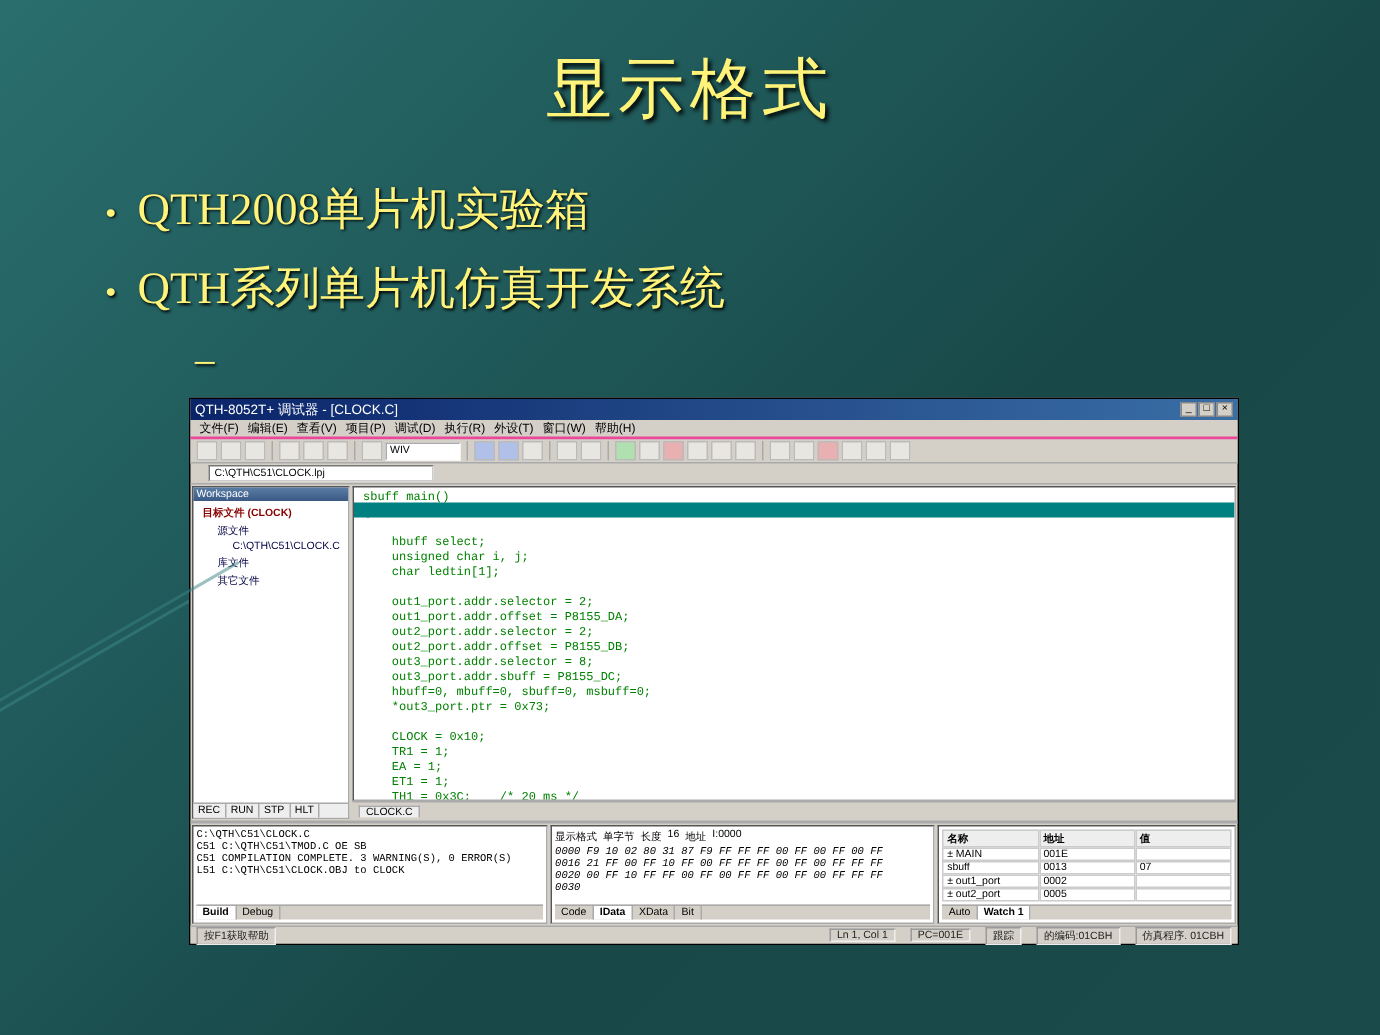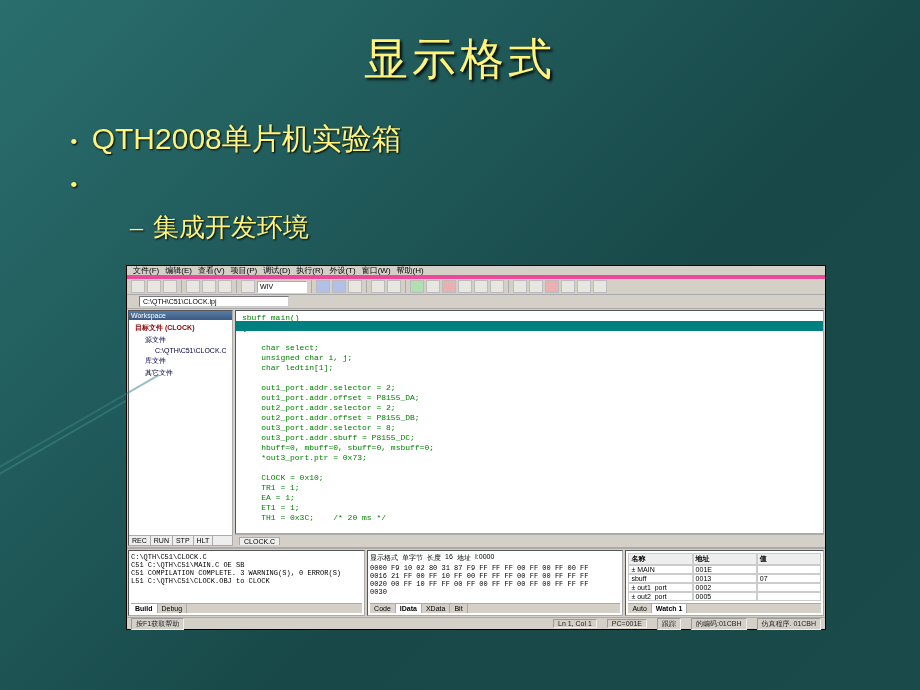--- a/index.html
+++ b/index.html
@@ -49,21 +49,21 @@
     margin-bottom: 12px;
     display: flex;
     align-items: baseline;
     text-shadow: 1px 1px 2px #000;
   }
   .bullet .dot {
     font-size: 22px;
     margin-right: 14px;
     color: #fff37a;
   }
-  .bullet .text { font-family: Liberation Sans, sans-serif; }
+  .bullet .text { font-family: Liberation Serif, serif; }
   .subbullet {
     margin-left: 60px;
     font-size: 26px;
     display: flex;
     align-items: baseline;
     text-shadow: 1px 1px 2px #000;
     margin-bottom: 10px;
   }
   .subbullet .dash { margin-right: 10px; }
 
@@ -96,21 +96,21 @@
     border: 1px solid #888; font-size: 7px; text-align: center; line-height: 8px; color:#000;
   }
   .ide-menu {
     background: #d4d0c8;
     height: 13px;
     display: flex;
     gap: 6px;
     padding: 0 6px;
     font-size: 8px;
     align-items: center;
-    border-bottom: 4px solid #ec4899;
+    border-bottom: 2px solid #ec4899;
   }
   .ide-toolbar {
     height: 16px;
     background: #d4d0c8;
     border-bottom: 1px solid #aaa;
     display: flex;
     align-items: center;
     gap: 2px;
     padding: 0 4px;
   }
@@ -207,21 +207,21 @@
   .ide-bottom .btm-mid { flex:1.3; }
   .ide-bottom .btm-right { flex:1; }
   .btm-tabs {
     margin-top:auto; display:flex; background:#d4d0c8; border-top:1px solid #aaa;
     font-size:7px; font-family:Arial;
   }
   .btm-tab { padding:1px 4px; border-right:1px solid #aaa; }
   .btm-tab.active { background:#fff; font-weight:bold; }
   .mid-head { display:flex; gap:4px; font-family:Arial; margin-bottom:1px; }
   .mid-head span { white-space:nowrap; }
-  .hexline { white-space:nowrap; }
+  .hexline { white-space:nowrap;font-style:italic; }
   .watch-table { font-family:Arial; }
   .watch-table .wrow { display:flex; }
   .watch-table .wcell { border:1px solid #ccc; padding:0 2px; flex:1; white-space:nowrap; overflow:hidden;}
   .watch-table .wh { background:#eee; font-weight:bold;}
   .ide-status {
     height: 12px;
     background: #d4d0c8;
     border-top:1px solid #aaa;
     font-size: 7px;
     display:flex; align-items:center; gap:10px; padding:0 4px;
@@ -234,29 +234,37 @@
 
 <div class="title">显示格式</div>
 
 <div class="bullets">
   <div class="bullet">
     <span class="dot">•</span>
     <span class="text">QTH2008单片机实验箱</span>
   </div>
   <div class="bullet">
     <span class="dot">•</span>
+    <span class="text">QTH系列单片机仿真开发系统</span>
   </div>
   <div class="subbullet">
     <span class="dash">–</span>
-    <span>集成开发环境</span>
   </div>
 </div>
 
 <div class="ide">
 
+  <div class="ide-titlebar">
+    <span>QTH-8052T+ 调试器 - [CLOCK.C]</span>
+    <div class="winbtns">
+      <div class="winbtn">_</div>
+      <div class="winbtn">□</div>
+      <div class="winbtn">×</div>
+    </div>
+  </div>
 
   <div class="ide-menu">
     <span>文件(F)</span>
     <span>编辑(E)</span>
     <span>查看(V)</span>
     <span>项目(P)</span>
     <span>调试(D)</span>
     <span>执行(R)</span>
     <span>外设(T)</span>
     <span>窗口(W)</span>
@@ -317,21 +325,21 @@
         <div class="tree-tab">RUN</div>
         <div class="tree-tab">STP</div>
         <div class="tree-tab">HLT</div>
       </div>
     </div>
 
     <div class="ide-code-wrap">
       <div class="ide-code"><span>sbuff main()</span>
 <span>{</span>
 <span class="highlight"></span><span class="highlight-text">    PTR_51 out1_port, out2_port, out3_port;</span>
-<span>    char select;</span>
+<span>    hbuff select;</span>
 <span>    unsigned char i, j;</span>
 <span>    char ledtin[1];</span>
 <span></span>
 <span>    out1_port.addr.selector = 2;</span>
 <span>    out1_port.addr.offset = P8155_DA;</span>
 <span>    out2_port.addr.selector = 2;</span>
 <span>    out2_port.addr.offset = P8155_DB;</span>
 <span>    out3_port.addr.selector = 8;</span>
 <span>    out3_port.addr.sbuff = P8155_DC;</span>
 <span>    hbuff=0, mbuff=0, sbuff=0, msbuff=0;</span>
@@ -358,21 +366,21 @@
       <div class="ide-code-tabs">
         <div class="ctab">CLOCK.C</div>
       </div>
     </div>
   </div>
 
   <div class="ide-bottom">
 
     <div class="btm-panel btm-left">
       <div>C:\QTH\C51\CLOCK.C</div>
-      <div>C51 C:\QTH\C51\MAIN.C OE SB</div>
+      <div>C51 C:\QTH\C51\TMOD.C OE SB</div>
       <div>C51 COMPILATION COMPLETE.  3 WARNING(S),  0 ERROR(S)</div>
       <div>L51 C:\QTH\C51\CLOCK.OBJ to CLOCK</div>
       <div class="btm-tabs">
         <div class="btm-tab active">Build</div>
         <div class="btm-tab">Debug</div>
       </div>
     </div>
 
     <div class="btm-panel btm-mid">
       <div class="mid-head">

